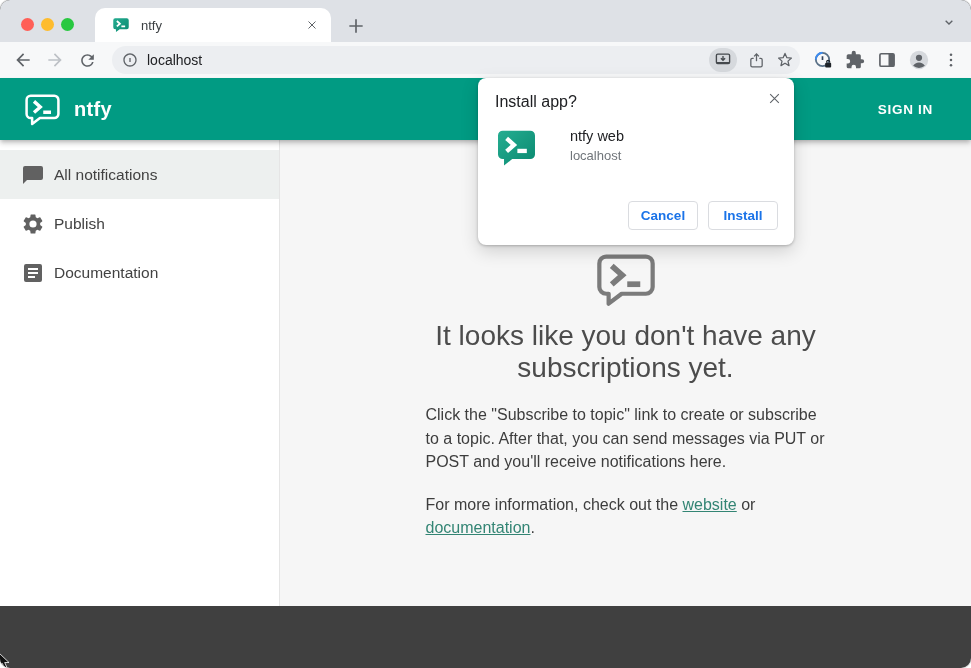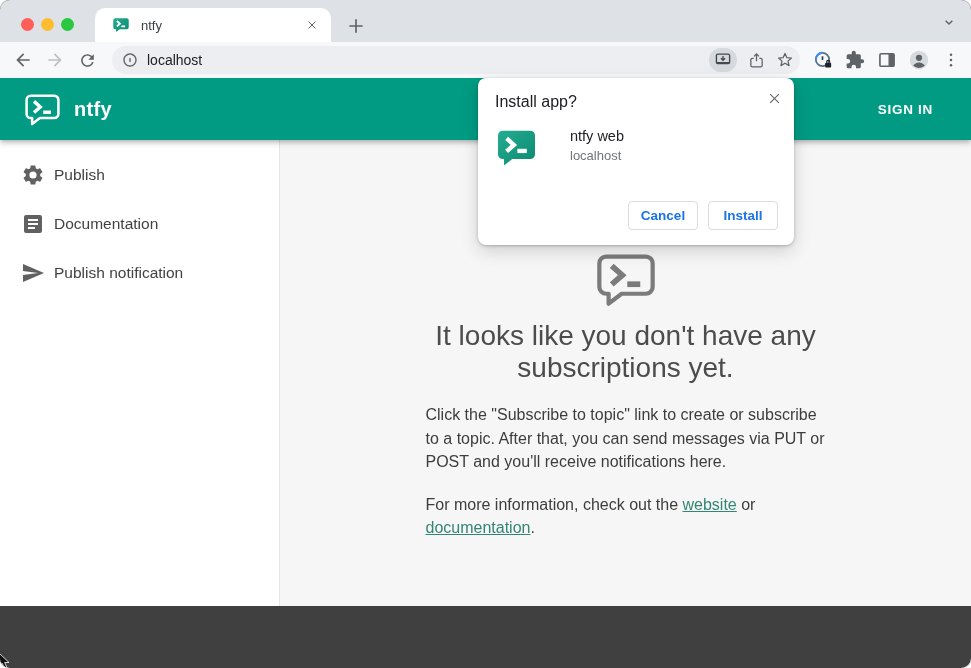--- a/index.html
+++ b/index.html
@@ -204,43 +204,43 @@
         </svg>
       </span>
       <span class="brand">ntfy</span>
       <span class="appbar-right">
         <button class="btn-signin">SIGN IN</button>
       </span>
     </header>
 
     <div class="content">
       <nav class="sidebar">
+        <div class="side-item selected">
+          <span>
+            <svg width="24" height="24" viewBox="0 0 24 24">
+                <path d="M20 3H4a2 2 0 0 0-2 2v16l4-4h14a2 2 0 0 0 2-2V5a2 2 0 0 0-2-2z" fill="#616161"></path>
+              </svg>
+          </span>
+          <span class="side-label">All notifications</span>
+        </div>
         <div class="side-item">
           <span>
             <svg width="24" height="24" viewBox="0 0 24 24">
                 <path d="M19.14 12.94c.04-.3.06-.61.06-.94s-.02-.64-.07-.94l2.03-1.58a.49.49 0 0 0 .12-.61l-1.92-3.32a.49.49 0 0 0-.59-.22l-2.39.96a7.1 7.1 0 0 0-1.62-.94l-.36-2.54a.48.48 0 0 0-.48-.41h-3.84a.48.48 0 0 0-.47.41l-.36 2.54c-.59.24-1.13.56-1.62.94l-2.39-.96a.49.49 0 0 0-.59.22L2.73 8.87a.48.48 0 0 0 .12.61l2.03 1.58c-.05.3-.09.63-.09.94s.02.64.07.94l-2.03 1.58a.49.49 0 0 0-.12.61l1.92 3.32c.12.22.37.29.59.22l2.39-.96c.5.38 1.03.7 1.62.94l.36 2.54c.05.24.24.41.48.41h3.84c.24 0 .44-.17.47-.41l.36-2.54c.59-.24 1.13-.56 1.62-.94l2.39.96c.22.08.47 0 .59-.22l1.92-3.32a.49.49 0 0 0-.12-.61l-2.01-1.58zM12 15.6a3.6 3.6 0 1 1 0-7.2 3.6 3.6 0 0 1 0 7.2z" fill="#616161"></path>
               </svg>
           </span>
           <span class="side-label">Publish</span>
         </div>
         <div class="side-item">
           <span>
             <svg width="24" height="24" viewBox="0 0 24 24">
                 <path d="M19 3H5a2 2 0 0 0-2 2v14a2 2 0 0 0 2 2h14a2 2 0 0 0 2-2V5a2 2 0 0 0-2-2zm-5 14H7v-2h7v2zm3-4H7v-2h10v2zm0-4H7V7h10v2z" fill="#616161"></path>
               </svg>
           </span>
           <span class="side-label">Documentation</span>
-        </div>
-        <div class="side-item">
-          <span>
-            <svg width="24" height="24" viewBox="0 0 24 24">
-                <path d="M2.01 21 23 12 2.01 3 2 10l15 2-15 2z" fill="#616161"></path>
-              </svg>
-          </span>
-          <span class="side-label">Publish notification</span>
         </div>
       </nav>
 
       <main class="main">
         <div class="empty">
           <svg width="62" height="55" viewBox="0 0 50 44" style="margin:0 auto">
             <path d="M9 3.5H41A5.5 5.5 0 0 1 46.5 9V28A5.5 5.5 0 0 1 41 33.5H21.5L11 41.5V33.5H9A5.5 5.5 0 0 1 3.5 28V9A5.5 5.5 0 0 1 9 3.5Z" fill="none" stroke="#7b7b7b" stroke-width="3.4" stroke-linejoin="round"></path>
             <path d="M13.5 11 22 18.5 13.5 26" fill="none" stroke="#7b7b7b" stroke-width="4.6"></path>
             <path d="M26 25.8H36.5" stroke="#7b7b7b" stroke-width="4.6"></path>
           </svg>

